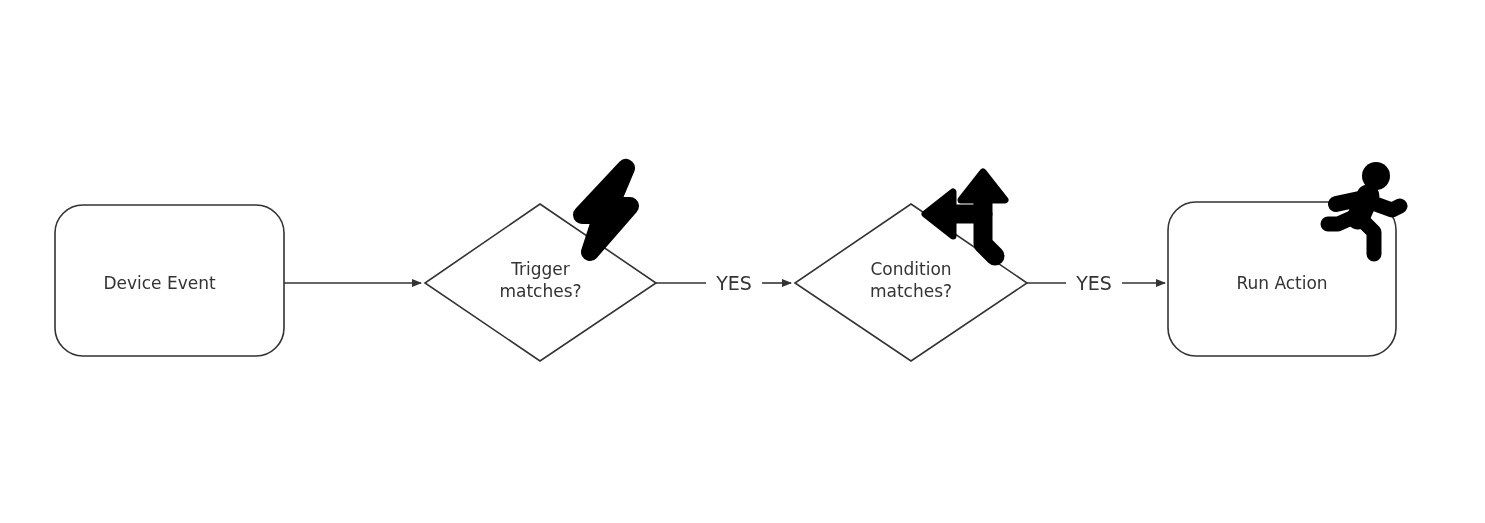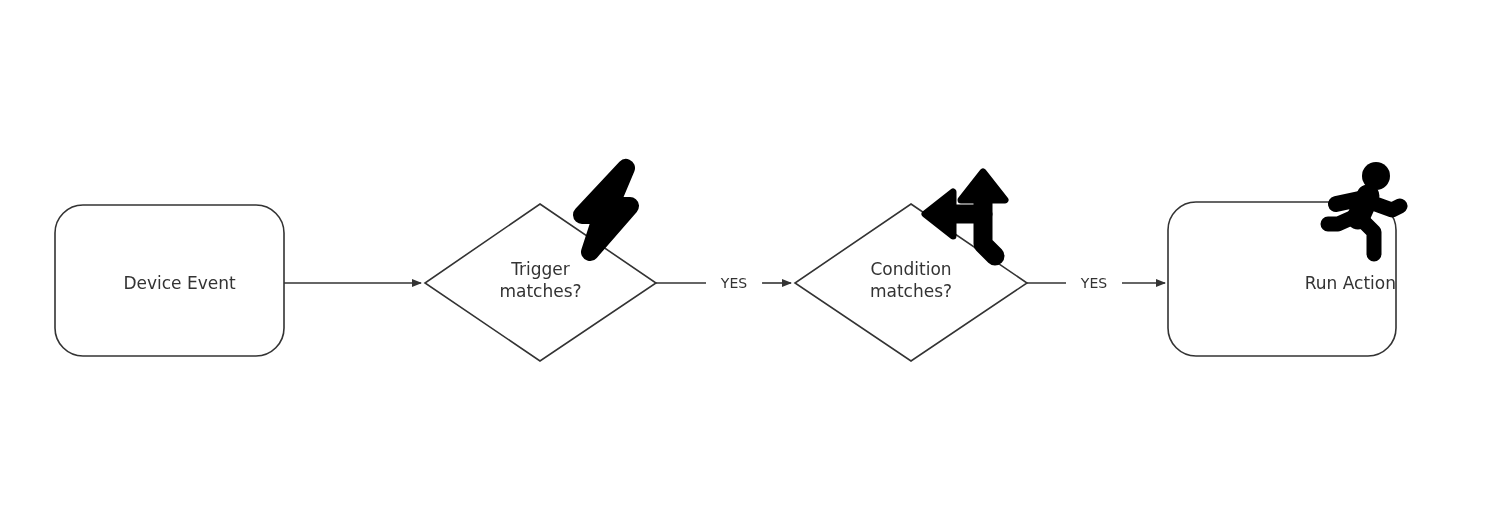--- a/index.html
+++ b/index.html
@@ -29,21 +29,21 @@
     font-size: 17px;
     line-height: 22px;
     font-family: "DejaVu Sans", "Liberation Sans", sans-serif;
     white-space: pre-line;
     pointer-events: none;
   }
   .edge-label {
     position: absolute;
     text-align: center;
     color: #333333;
-    font-size: 14px;
+    font-size: 19px;
     line-height: 20px;
     font-family: "DejaVu Sans", "Liberation Sans", sans-serif;
   }
 </style>
 </head>
 <body>
 
 <svg id="canvas" viewBox="0 0 1485 523" xmlns="http://www.w3.org/2000/svg">
 
   <defs>
@@ -106,25 +106,25 @@
 
     <path d="M48,40 L70,48 L78,44" stroke="#000000" stroke-width="15" stroke-linecap="round" stroke-linejoin="round" fill="none"></path>
 
     <path d="M38,56 L52,70 L52,92" stroke="#000000" stroke-width="15" stroke-linecap="round" stroke-linejoin="round" fill="none"></path>
 
     <path d="M34,54 L16,62 L6,62" stroke="#000000" stroke-width="15" stroke-linecap="round" stroke-linejoin="round" fill="none"></path>
   </g>
 
 </svg>
 
-<div class="node-label" style="left:55px; top:272px; width:209px;margin-left:20px;">Device Event</div>
+<div class="node-label" style="left:55px; top:272px; width:209px;">Device Event</div>
 
 <div class="node-label" style="left:425px; top:258px; width:231px;">Trigger
 matches?</div>
 
 <div class="node-label" style="left:795px; top:258px; width:232px;text-align:center;">Condition
 matches?</div>
 
-<div class="node-label" style="left:1168px; top:272px; width:228px;text-align:right;">Run Action</div>
+<div class="node-label" style="left:1168px; top:272px; width:228px;">Run Action</div>
 
 <div class="edge-label" style="left:704px; top:273px; width:60px;">YES</div>
 
 <div class="edge-label" style="left:1064px; top:273px; width:60px;">YES</div>
 
 </body></html>

